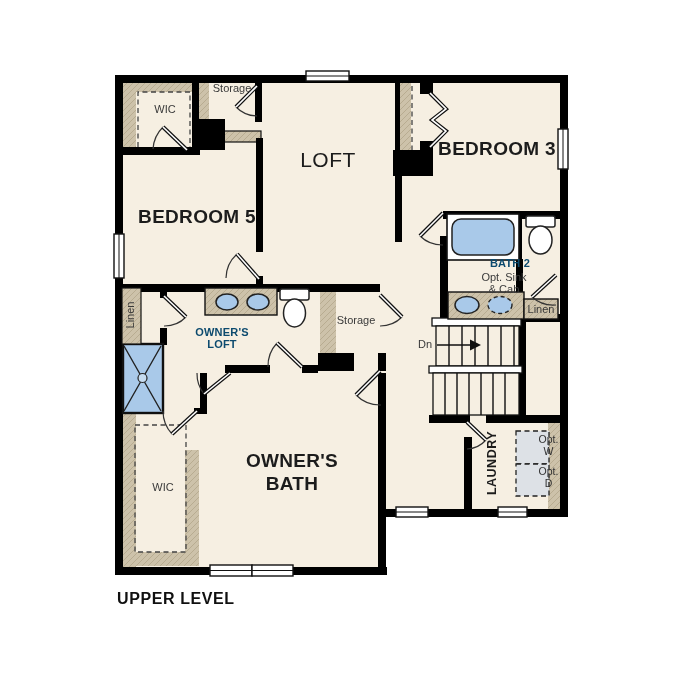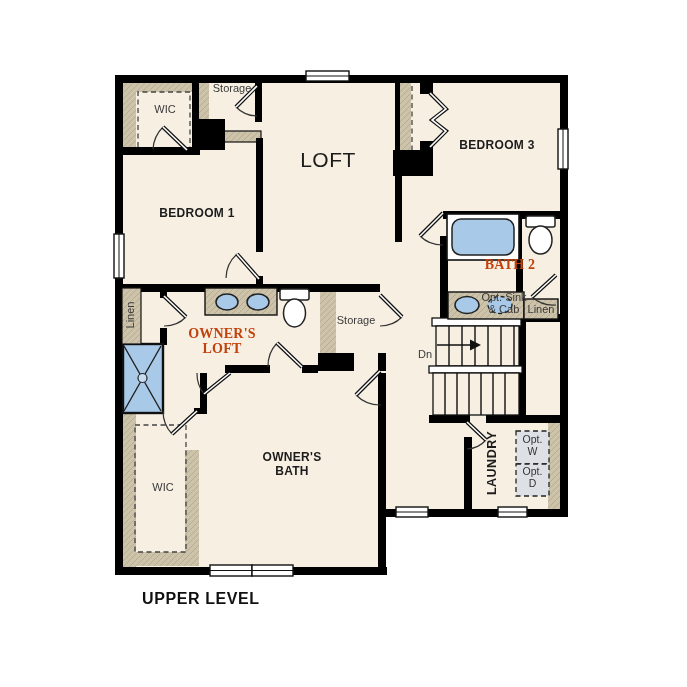--- a/index.html
+++ b/index.html
@@ -1,28 +1,28 @@
 <!DOCTYPE html>
 <html><head>
 <meta charset="utf-8">
 <style>
   html,body{margin:0;padding:0;background:#ffffff;}
   #plan-canvas{position:relative;width:687px;height:687px;background:#ffffff;overflow:hidden;
     font-family:"Liberation Sans", sans-serif;}
   #plan-svg{position:absolute;left:0;top:0;}
   .lbl{position:absolute;text-align:center;color:#2a2a2a;line-height:1.1;}
-  .room{font-weight:bold;color:#1c1c1c;font-size:12px;letter-spacing:.3px;}
+  .room{font-weight:bold;color:#1c1c1c;font-size:19px;letter-spacing:.3px;}
   .room-lg{font-weight:normal;color:#1c1c1c;font-size:21px;letter-spacing:.5px;}
-  .room-sm{font-weight:bold;color:#c2410c;font-size:14px;letter-spacing:.2px;font-family:Liberation Serif, serif;}
+  .room-sm{font-weight:bold;color:#0c4a6e;font-size:11px;letter-spacing:.2px;}
   .small{font-size:11px;color:#3a3a3a;}
-  .tiny{font-size:10.5px;color:#333;}
+  .tiny{font-size:10.5px;color:#333;padding-left:16px;}
   .rot{transform:rotate(-90deg);transform-origin:center center;}
   .two-line span{display:block;}
   #title{position:absolute;left:117px;top:590px;font-weight:bold;font-size:16px;
-    letter-spacing:.6px;color:#101010;margin-left:25px;}
+    letter-spacing:.6px;color:#101010;}
 </style>
 </head>
 <body>
 
 <div id="plan-canvas">
 
 <svg id="plan-svg" width="687" height="687" viewBox="0 0 687 687">
   <defs>
     <pattern id="hatch" width="6" height="6" patternUnits="userSpaceOnUse">
       <rect width="6" height="6" fill="#cdc2aa"></rect>
@@ -224,35 +224,35 @@
     <g>
           <rect x="498" y="507" width="29" height="10" fill="#fff" stroke="#111" stroke-width="1.4"></rect>
           <line x1="498" y1="512" x2="527" y2="512" stroke="#111" stroke-width="1"></line>
         </g>
   </g>
 </svg>
 
 <div class="lbl small" style="left:140px;top:103px;width:50px;">WIC</div>
 <div class="lbl small" style="left:206px;top:82px;width:52px;">Storage</div>
 <div class="lbl room-lg" style="left:288px;top:148px;width:80px;">LOFT</div>
-<div class="lbl room" style="left:137px;top:207px;width:120px;">BEDROOM 1</div>
+<div class="lbl room" style="left:137px;top:207px;width:120px;">BEDROOM 5</div>
 <div class="lbl room" style="left:437px;top:139px;width:120px;">BEDROOM 3</div>
 <div class="lbl room-sm" style="left:480px;top:257px;width:60px;">BATH 2</div>
-<div class="lbl small two-line" style="left:470px;top:271px;width:68px;margin-top:20px;">
+<div class="lbl small two-line" style="left:470px;top:271px;width:68px;">
   <span>Opt. Sink</span>
   <span>&amp; Cab</span>
 </div>
 <div class="lbl small" style="left:524px;top:303px;width:34px;">Linen</div>
 <div class="lbl small rot" style="left:104px;top:308px;width:54px;height:14px;">Linen</div>
 <div class="lbl room-sm two-line" style="left:182px;top:326px;width:80px;">
   <span>OWNER'S</span>
   <span>LOFT</span>
 </div>
 <div class="lbl small" style="left:330px;top:314px;width:52px;">Storage</div>
-<div class="lbl small" style="left:412px;top:348px;width:26px;">Dn</div>
+<div class="lbl small" style="left:412px;top:338px;width:26px;">Dn</div>
 <div class="lbl room two-line" style="left:242px;top:450px;width:100px;line-height:1.2;">
   <span>OWNER'S</span>
   <span>BATH</span>
 </div>
 <div class="lbl small" style="left:138px;top:481px;width:50px;">WIC</div>
 <div class="lbl rot" style="left:452px;top:455px;width:84px;height:16px;font-weight:bold;font-size:12.5px;letter-spacing:.5px;color:#1c1c1c;">LAUNDRY</div>
 <div class="lbl tiny two-line" style="left:516px;top:434px;width:33px;">
   <span>Opt.</span>
   <span>W</span>
 </div>

